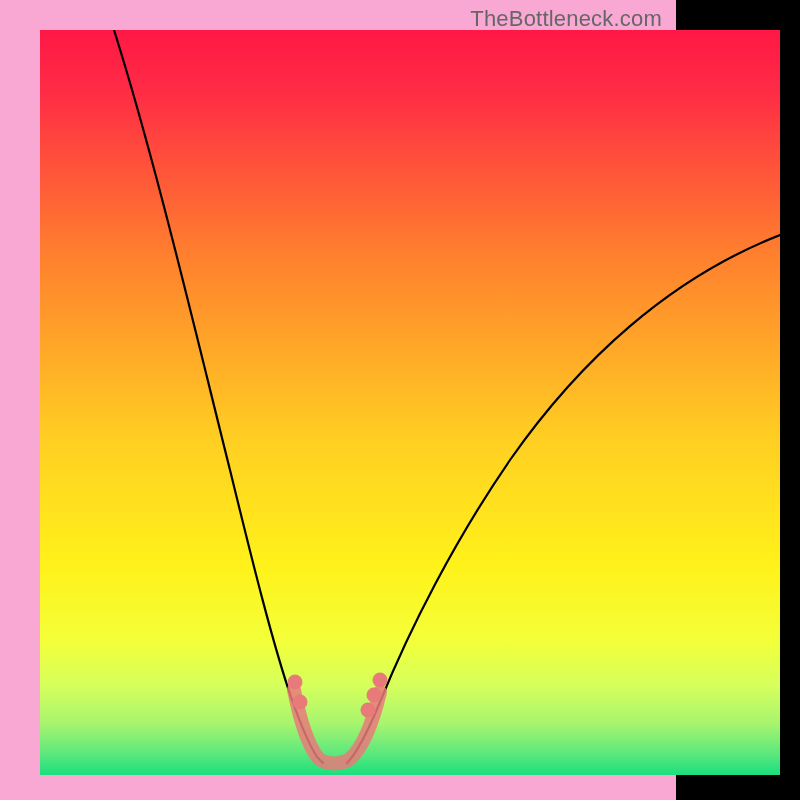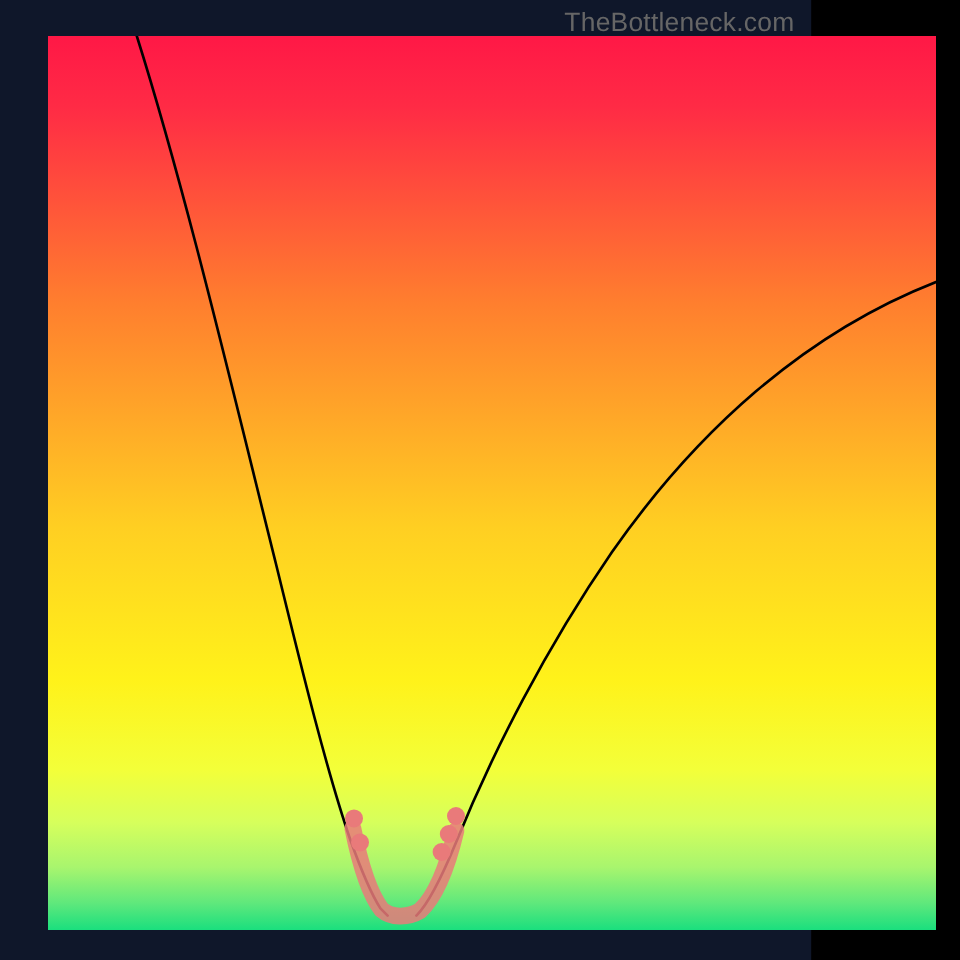--- a/index.html
+++ b/index.html
@@ -7,21 +7,21 @@
     padding: 0;
     width: 800px;
     height: 800px;
     background: #000;
     overflow: hidden;
   }
   .frame {
     position: relative;
     width: 676px;
     height: 800px;
-    background: #0f172a;
+    background: #f9a8d4;
   }
   .watermark {
     position: absolute;
     top: 6px;
     right: 14px;
     font-family: Arial, Helvetica, sans-serif;
     font-size: 22px;
     color: #666;
     letter-spacing: 0.2px;
     user-select: none;

